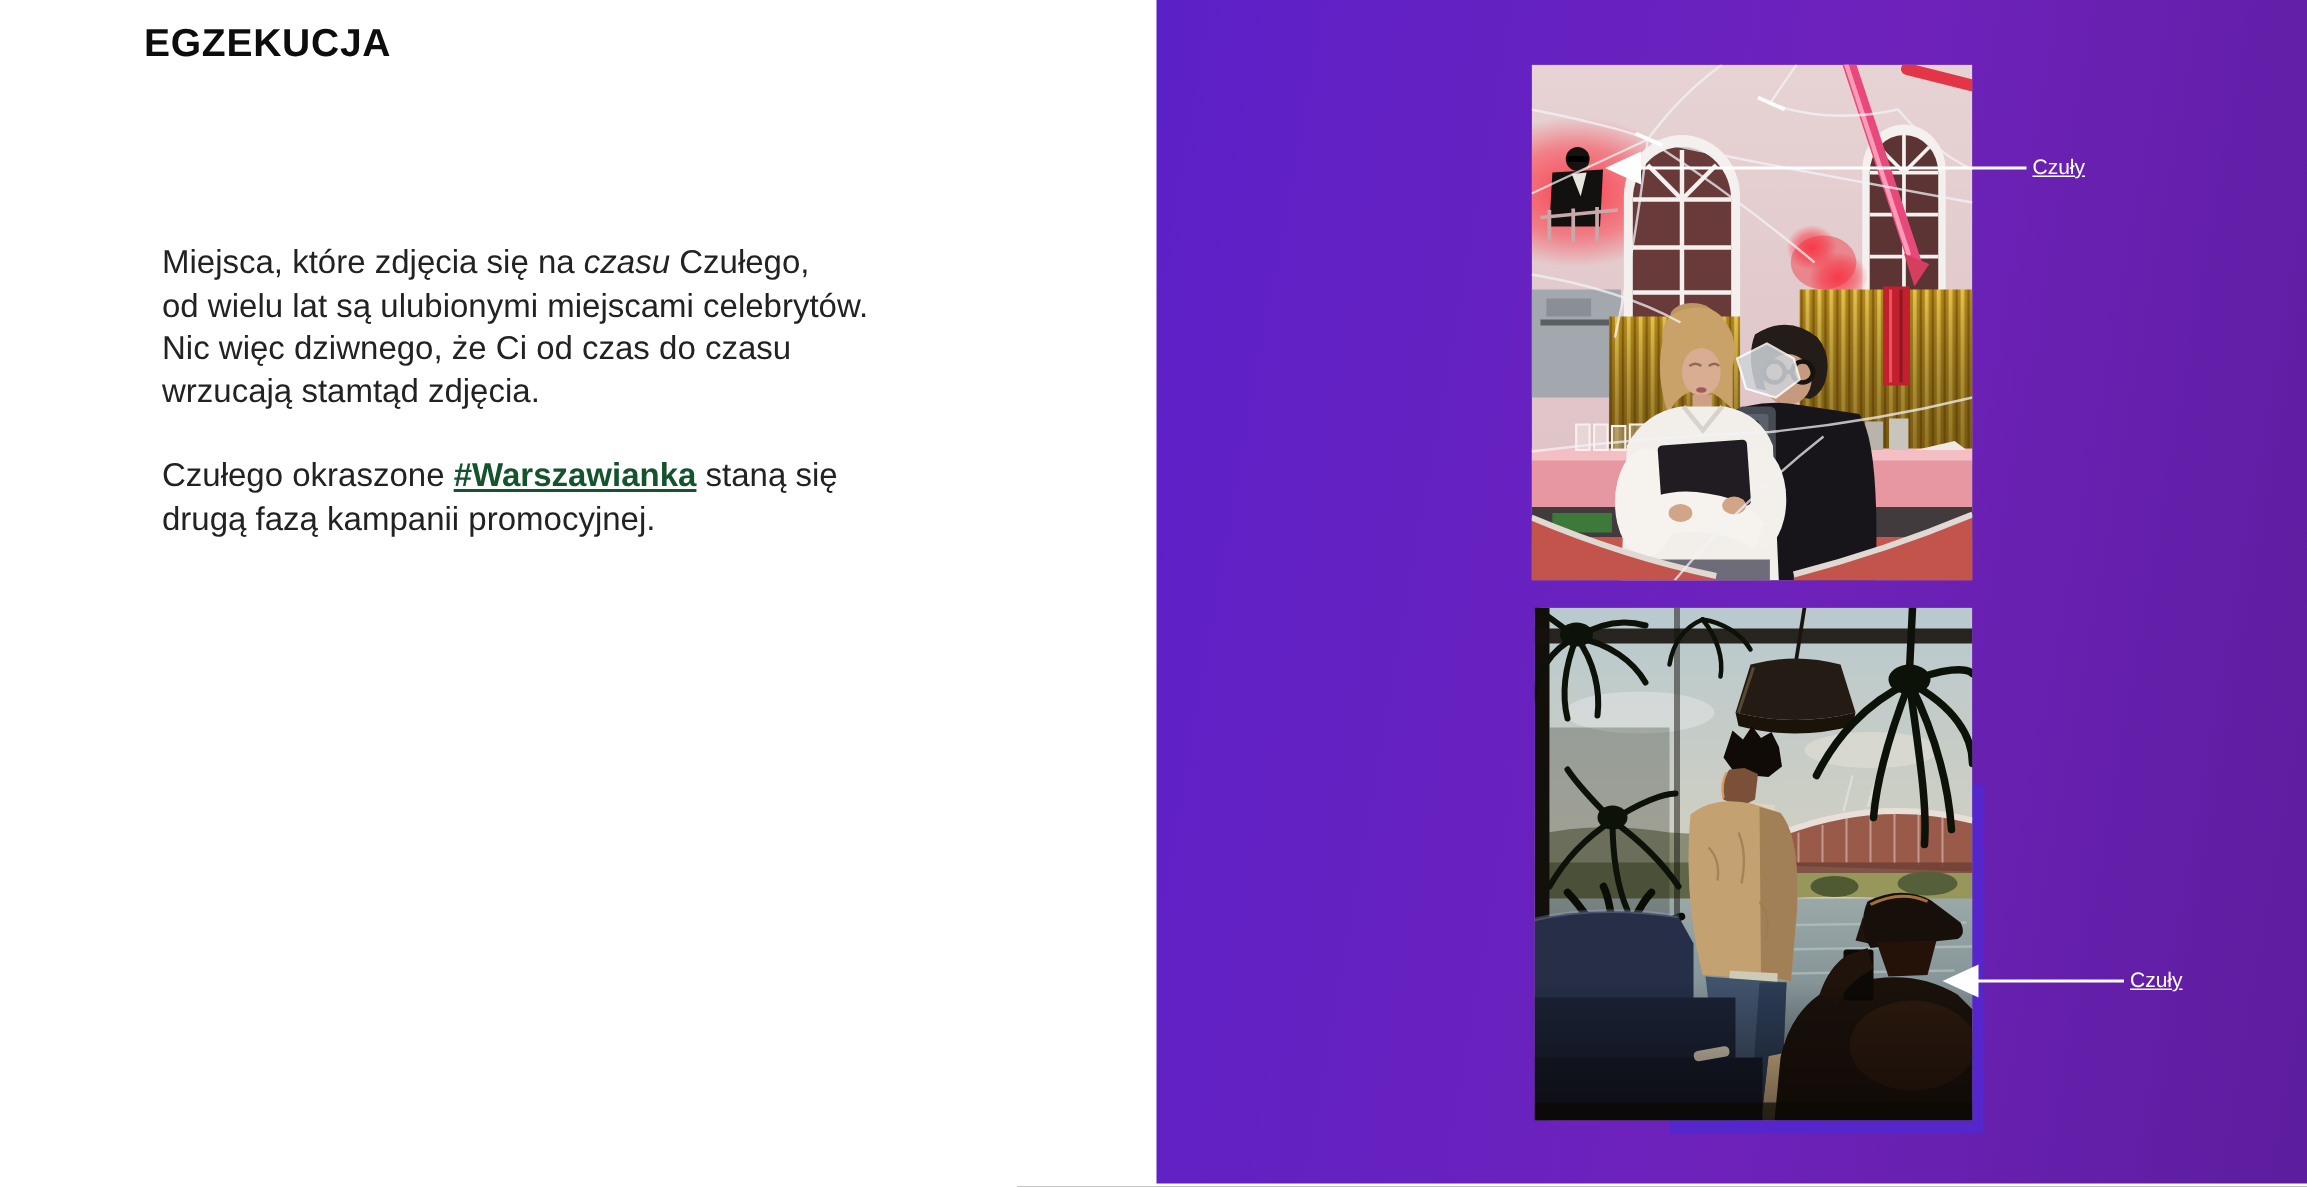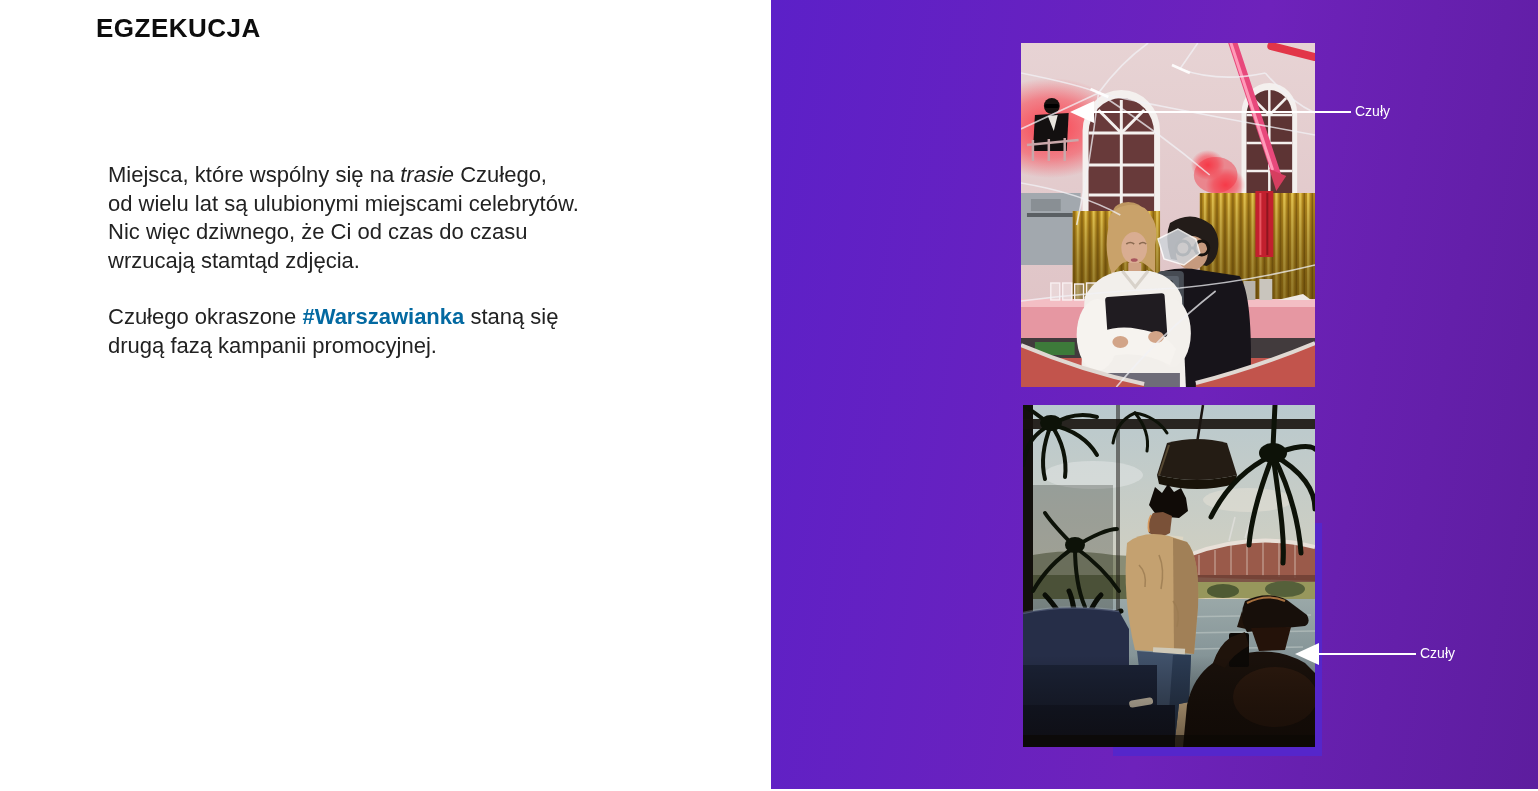--- a/index.html
+++ b/index.html
@@ -17,21 +17,21 @@
   .title {
     position:absolute; left:108px; top:112px; margin:0;
     font-size:31px; font-weight:800; letter-spacing:-0.3px; color:#0d0d0d;
   }
   .body-copy { position:absolute; left:108px; top:161px; width:660px; }
   .body-copy p {
     margin:0 0 28px 0; font-size:22px; line-height:28.5px; color:#222;
     white-space:pre-line;
   }
   .body-copy em { font-style:italic; }
-  .body-copy strong { font-weight:700; color:#0369a1; }
+  .body-copy strong { font-weight:700; color:#14532d;text-decoration:underline; }
 
   
   .right-panel {
     position:absolute; left:771px; top:0; width:767px; height:789px;
     background:linear-gradient(100deg, #5c20c8 0%, #6e22bb 55%, #5d1d9e 100%);
   }
   .decor-rect {
     position:absolute; left:342px; top:523px; width:209px; height:233px;
     background:#5526cb;
   }
@@ -40,37 +40,37 @@
   .photo-top    { left:250px; top:43px;  width:294px; height:344px; }
   .photo-bottom { left:252px; top:405px; width:292px; height:342px; }
 
   
   .co-line { position:absolute; height:2px; background:#ffffff; }
   .co-head {
     position:absolute; width:0; height:0;
     border-top:11px solid transparent; border-bottom:11px solid transparent;
     border-right:24px solid #ffffff;
   }
-  .co-label { position:absolute; color:#ffffff; font-size:14px; font-weight:400; }
+  .co-label { position:absolute; color:#ffffff; font-size:14px; font-weight:400;text-decoration:underline; }
   .co1-head  { left:299px; top:101px; }
   .co1-line  { left:320px; top:111px; width:260px; }
   .co1-label { left:584px; top:103px; }
   .co2-head  { left:524px; top:643px; }
   .co2-line  { left:545px; top:653px; width:100px; }
   .co2-label { left:649px; top:645px; }
 </style>
 </head>
 <body>
 
 <div class="slide">
 
   <div class="left-panel">
     <div class="kicker">EGZEKUCJA</div>
     <div class="body-copy">
-      <p><span>Miejsca, które wspólny się na </span><em>trasie</em><span> Czułego,
+      <p><span>Miejsca, które zdjęcia się na </span><em>czasu</em><span> Czułego,
 od wielu lat są ulubionymi miejscami celebrytów.
 Nic więc dziwnego, że Ci od czas do czasu
 wrzucają stamtąd zdjęcia.</span></p>
       <p><span>Czułego okraszone </span><strong>#Warszawianka</strong><span> staną się
 drugą fazą kampanii promocyjnej.</span></p>
     </div>
   </div>
 
   <div class="right-panel">
 

